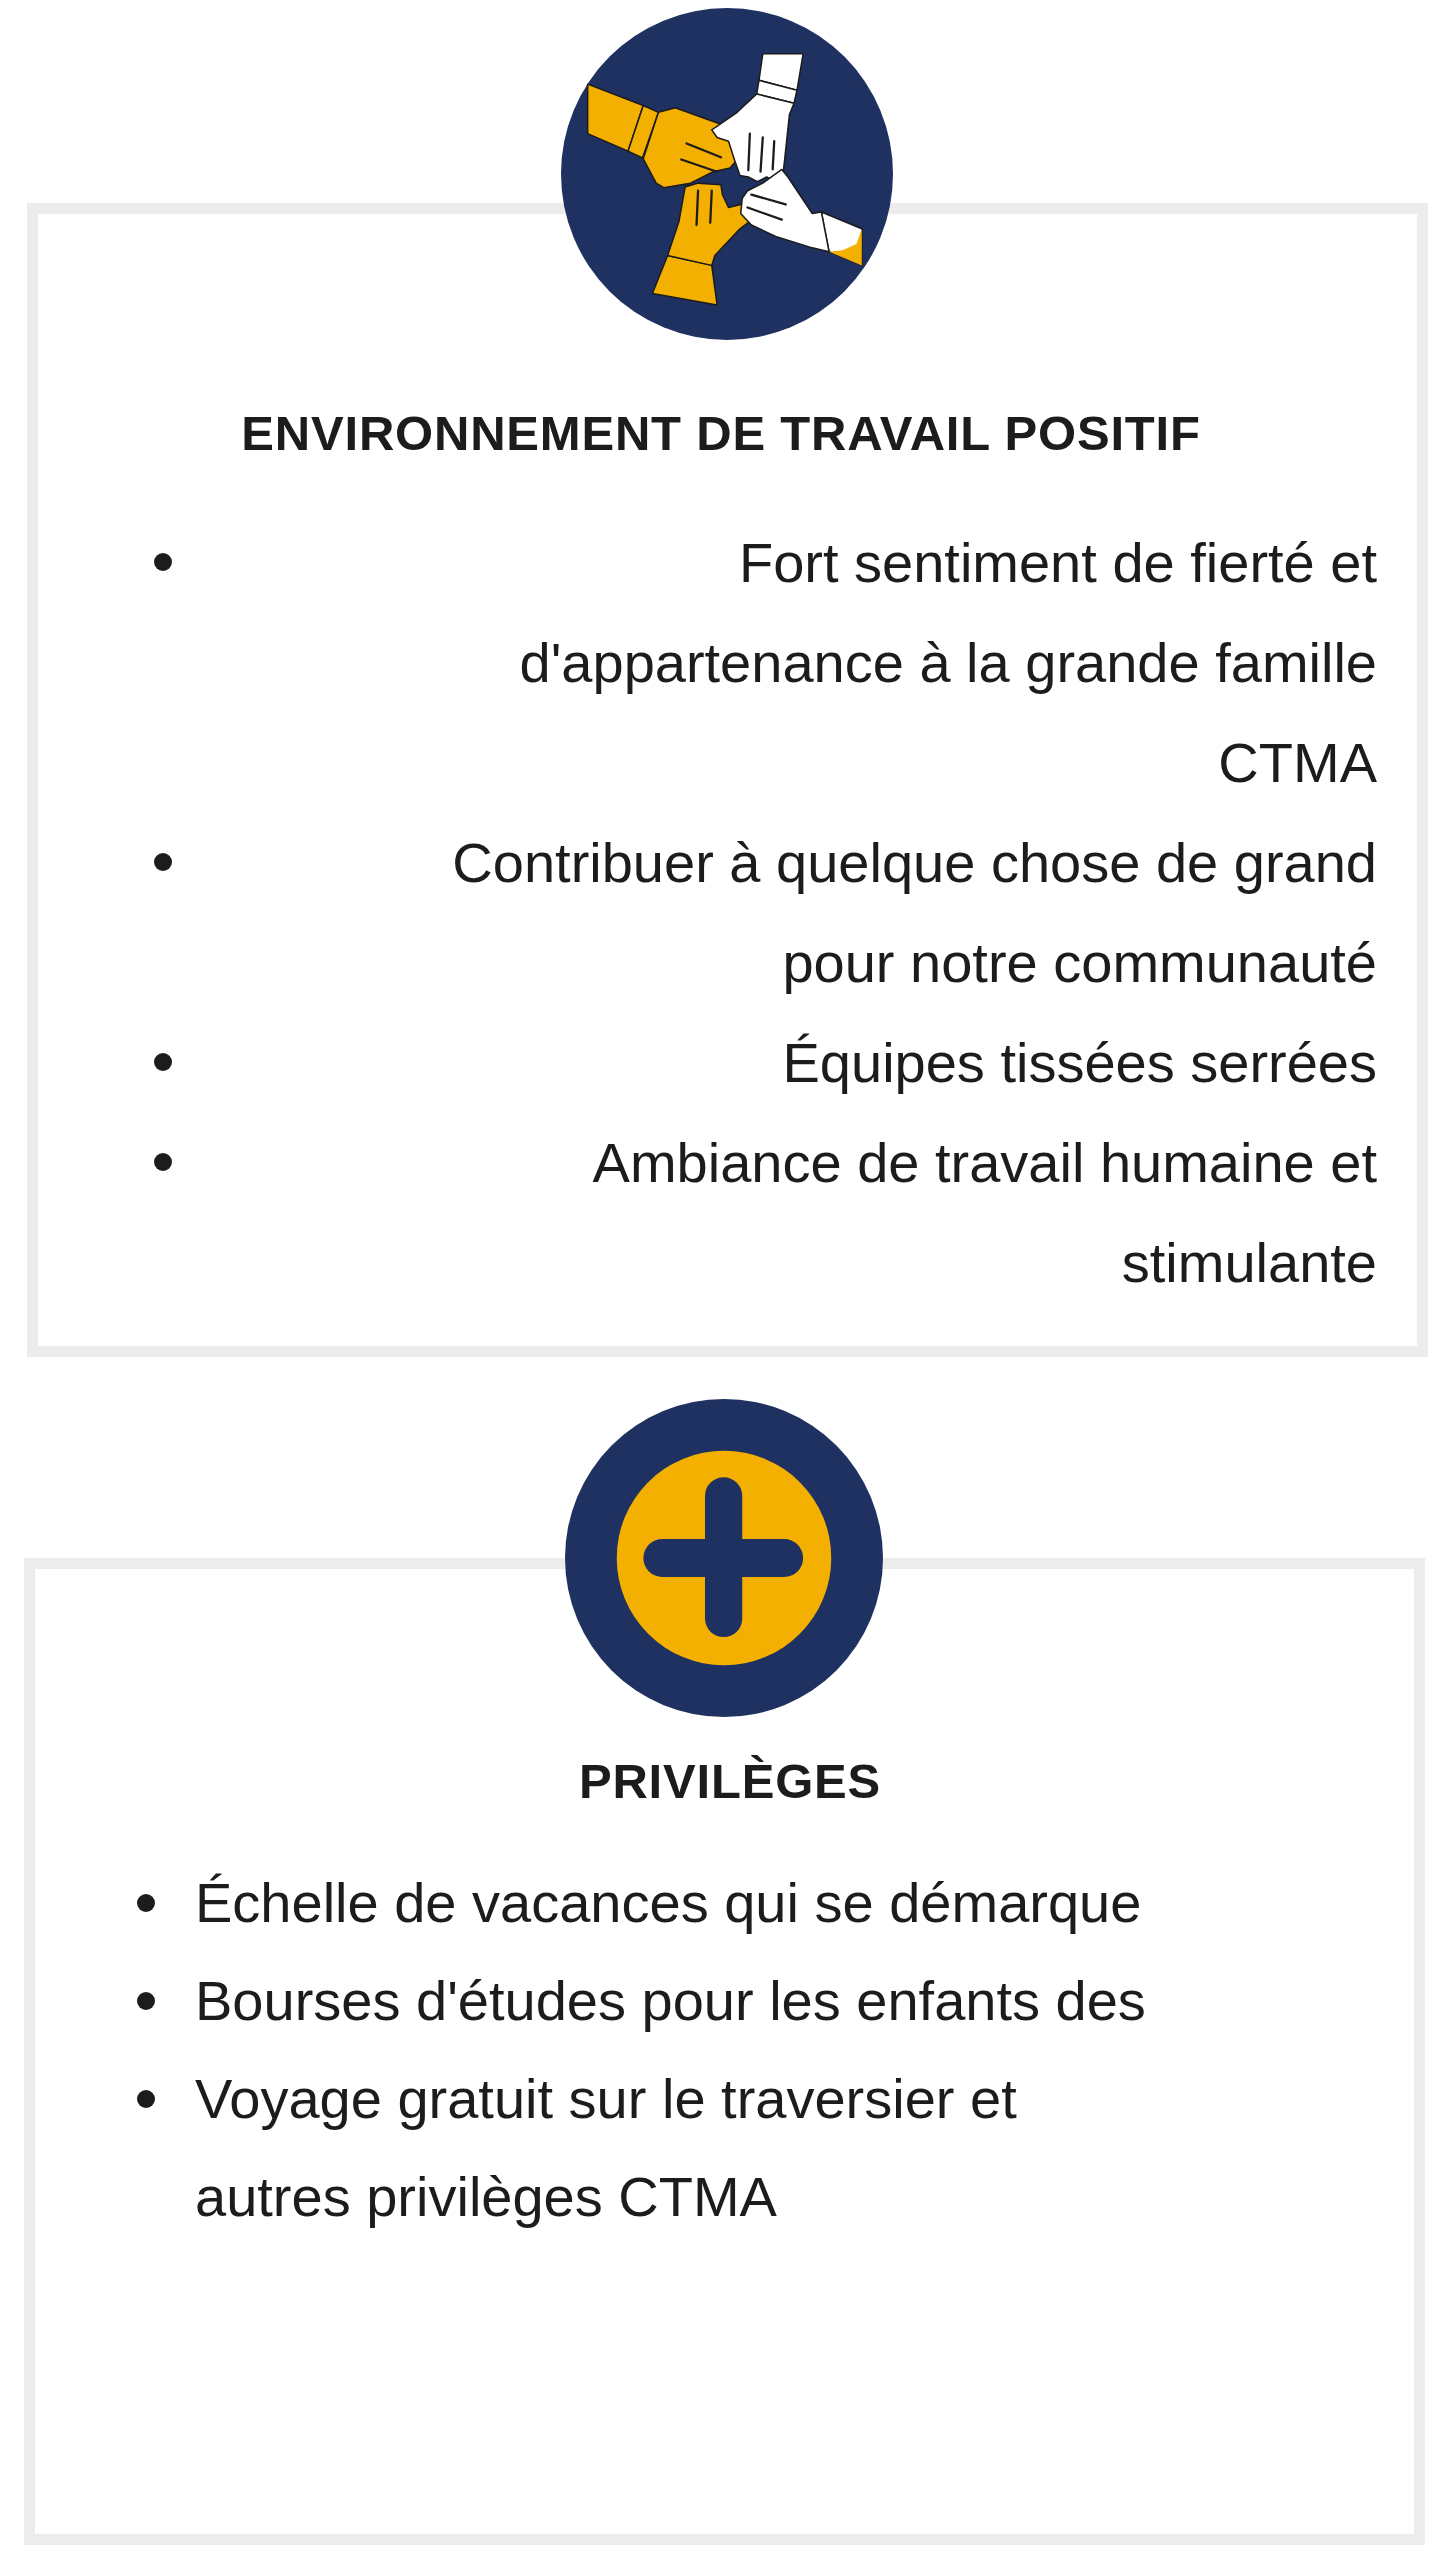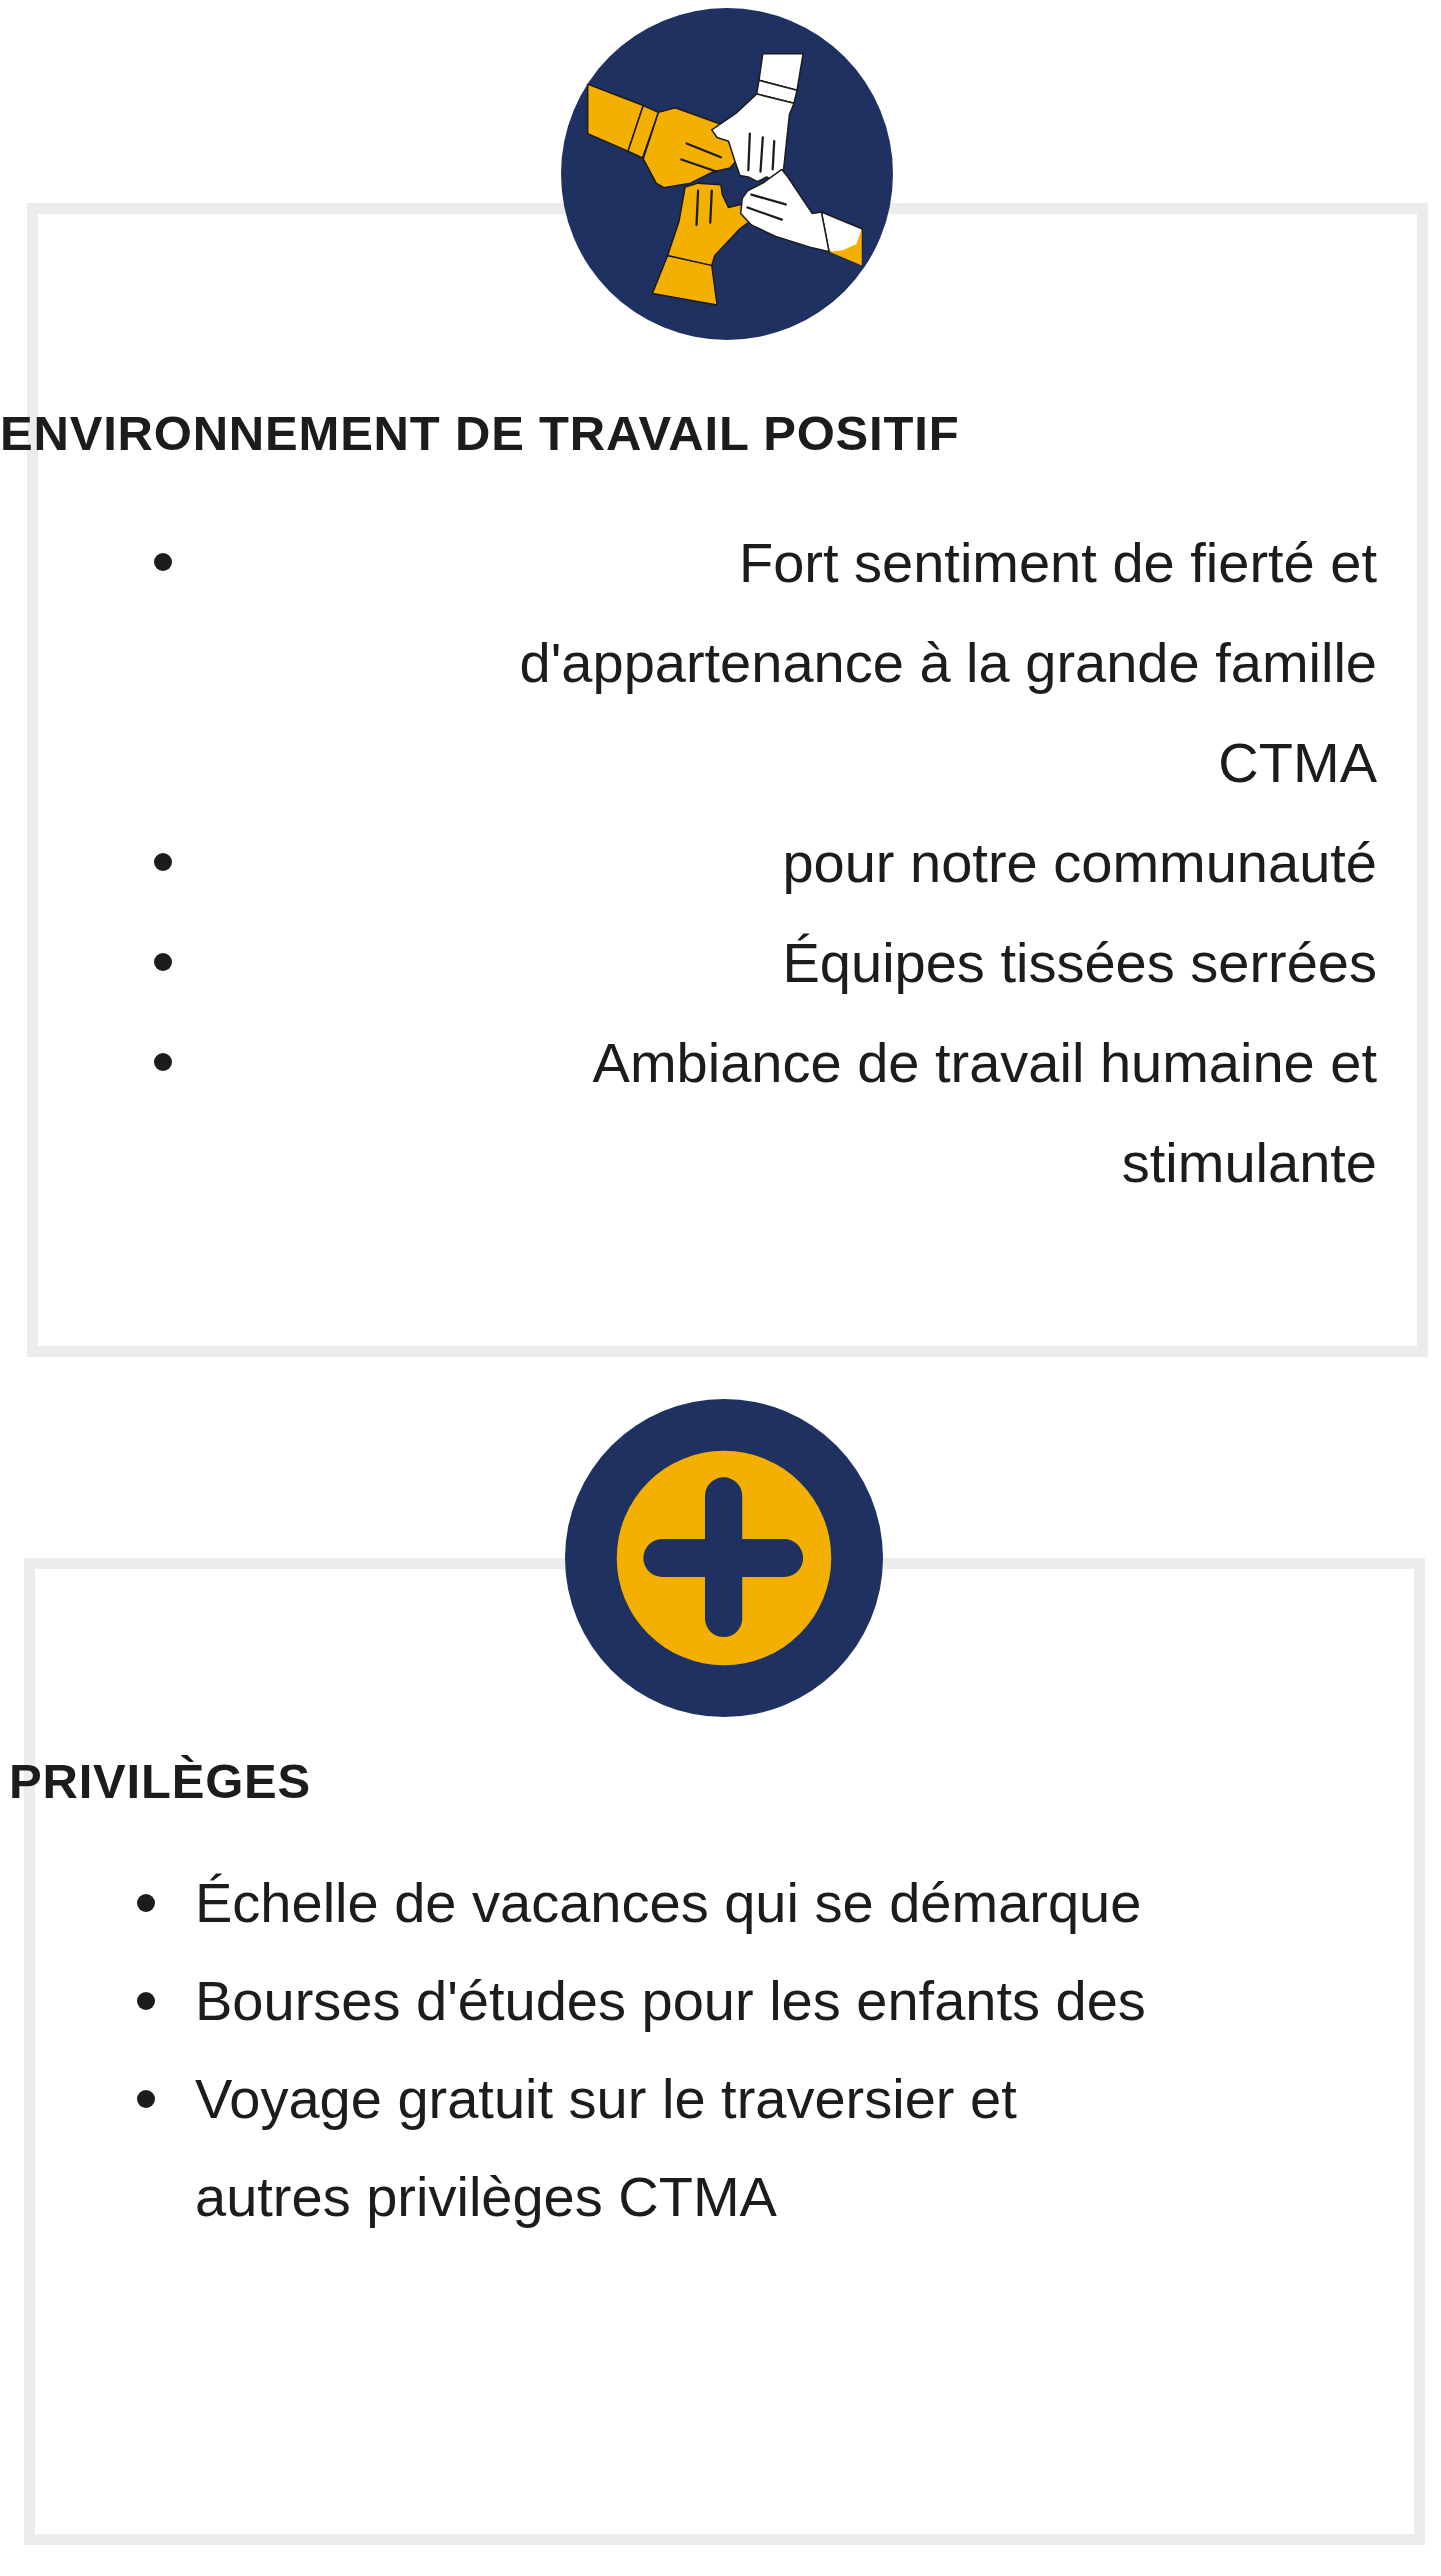--- a/index.html
+++ b/index.html
@@ -31,21 +31,21 @@
       z-index: 2;
     }
     #badge-1 { left: 561px; top: 8.4px; width: 332px; height: 332px; }
     #badge-2 { left: 565px; top: 1399px; width: 318px; height: 318px; }
     .badge svg { position: absolute; left: 0; top: 0; width: 100%; height: 100%; }
 
     .section-title {
       position: absolute;
       left: 0;
       width: 1442px;
-      text-align: left;
+      text-align: center;
       font-weight: 700;
       font-size: 49px;
       line-height: 49px;
       letter-spacing: 0.8px;
       color: #1c1c1c;
       z-index: 3;
     }
     #title-1 { top: 409px; }
     #title-2 { top: 1757px; padding-left: 9px; }
 
@@ -120,20 +120,21 @@
 
 <ul class="bullet-list" id="list-1">
   <li>
     <span class="dot"></span>
     <span class="line">Fort sentiment de fierté et</span>
     <span class="line">d'appartenance à la grande famille</span>
     <span class="line">CTMA</span>
   </li>
   <li>
     <span class="dot"></span>
+    <span class="line">Contribuer à quelque chose de grand</span>
     <span class="line">pour notre communauté</span>
   </li>
   <li>
     <span class="dot"></span>
     <span class="line">Équipes tissées serrées</span>
   </li>
   <li>
     <span class="dot"></span>
     <span class="line">Ambiance de travail humaine et</span>
     <span class="line">stimulante</span>

